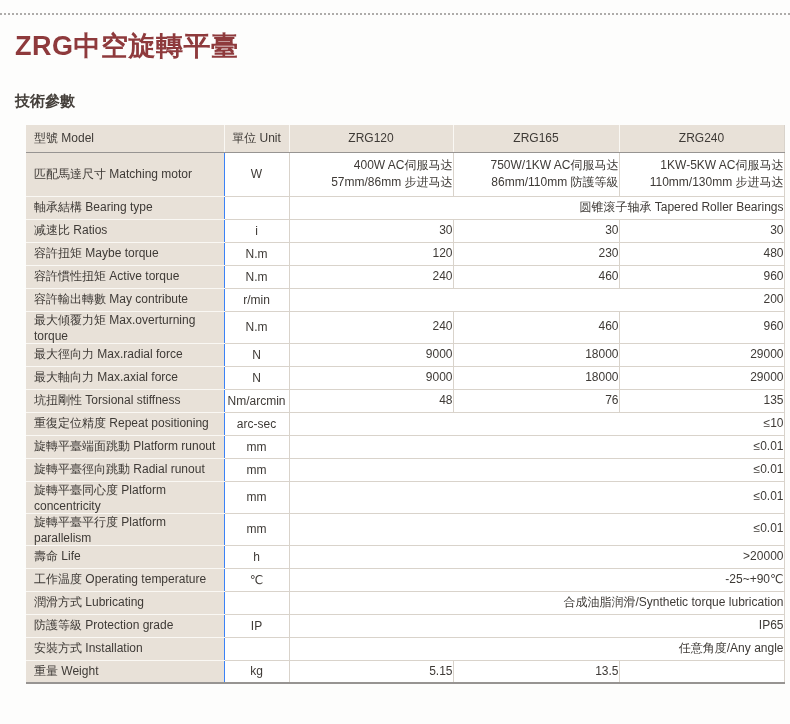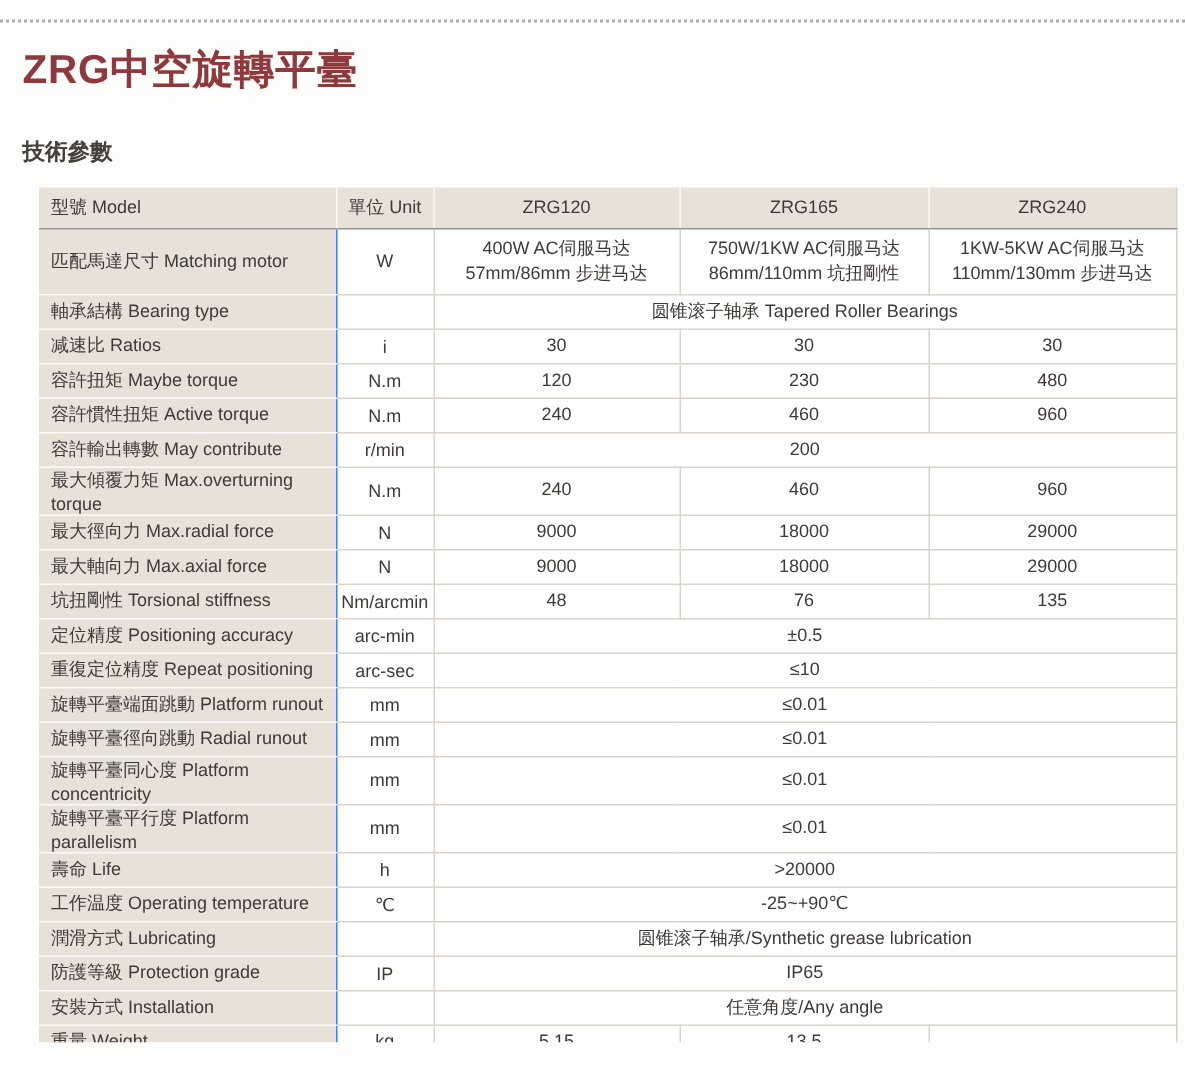--- a/index.html
+++ b/index.html
@@ -66,21 +66,21 @@
     padding-left: 8px;
     border-right: 1px solid #3b82f6;
     border-bottom: 1px solid #faf8f4;
   }
   td.unit-cell, td.value-cell {
     background: #ffffff;
     text-align: center;
     border-right: 1px solid var(--border, #d9d3cb);
     border-bottom: 1px solid var(--border, #d9d3cb);
   }
-  td.value-cell { white-space: pre-line; line-height: 1.45; }
+  td.value-cell { white-space: pre-line; line-height: 1.45; text-align: right; }
   tbody tr:last-child td { border-bottom: 2px solid var(--strong-border, #a3a19e); }
 
   .footnote {
     position: absolute;
     left: 15px; top: 730px;
     font-size: 11px;
     color: var(--footnote, #5b5550);
   }
   .footnote .marker {
     color: var(--title, #a03a3a);
@@ -116,21 +116,21 @@
         <th>ZRG240</th>
       </tr>
     </thead>
     <tbody>
         <tr class="tall">
           <td class="label-cell">匹配馬達尺寸 Matching motor</td>
           <td class="unit-cell">W</td>
           <td class="value-cell">400W AC伺服马达
 57mm/86mm 步进马达</td>
           <td class="value-cell">750W/1KW AC伺服马达
-86mm/110mm 坑扭剛性</td>
+86mm/110mm 防護等級</td>
           <td class="value-cell">1KW-5KW AC伺服马达
 110mm/130mm 步进马达</td>
         </tr>
         <tr>
           <td class="label-cell">軸承結構 Bearing type</td>
           <td class="unit-cell"></td>
           <td class="value-cell" colspan="3">圆锥滚子轴承 Tapered Roller Bearings</td>
         </tr>
         <tr>
           <td class="label-cell">减速比 Ratios</td>
@@ -180,25 +180,20 @@
           <td class="value-cell">29000</td>
         </tr>
         <tr>
           <td class="label-cell">坑扭剛性 Torsional stiffness</td>
           <td class="unit-cell">Nm/arcmin</td>
           <td class="value-cell">48</td>
           <td class="value-cell">76</td>
           <td class="value-cell">135</td>
         </tr>
         <tr>
-          <td class="label-cell">定位精度 Positioning accuracy</td>
-          <td class="unit-cell">arc-min</td>
-          <td class="value-cell" colspan="3">±0.5</td>
-        </tr>
-        <tr>
           <td class="label-cell">重復定位精度 Repeat positioning</td>
           <td class="unit-cell">arc-sec</td>
           <td class="value-cell" colspan="3">≤10</td>
         </tr>
         <tr>
           <td class="label-cell">旋轉平臺端面跳動 Platform runout</td>
           <td class="unit-cell">mm</td>
           <td class="value-cell" colspan="3">≤0.01</td>
         </tr>
         <tr>
@@ -222,21 +217,21 @@
           <td class="value-cell" colspan="3">&gt;20000</td>
         </tr>
         <tr>
           <td class="label-cell">工作温度 Operating temperature</td>
           <td class="unit-cell">℃</td>
           <td class="value-cell" colspan="3">-25~+90℃</td>
         </tr>
         <tr>
           <td class="label-cell">潤滑方式 Lubricating</td>
           <td class="unit-cell"></td>
-          <td class="value-cell" colspan="3">圆锥滚子轴承/Synthetic grease lubrication</td>
+          <td class="value-cell" colspan="3">合成油脂润滑/Synthetic torque lubrication</td>
         </tr>
         <tr>
           <td class="label-cell">防護等級 Protection grade</td>
           <td class="unit-cell">IP</td>
           <td class="value-cell" colspan="3">IP65</td>
         </tr>
         <tr>
           <td class="label-cell">安裝方式 Installation</td>
           <td class="unit-cell"></td>
           <td class="value-cell" colspan="3">任意角度/Any angle</td>

